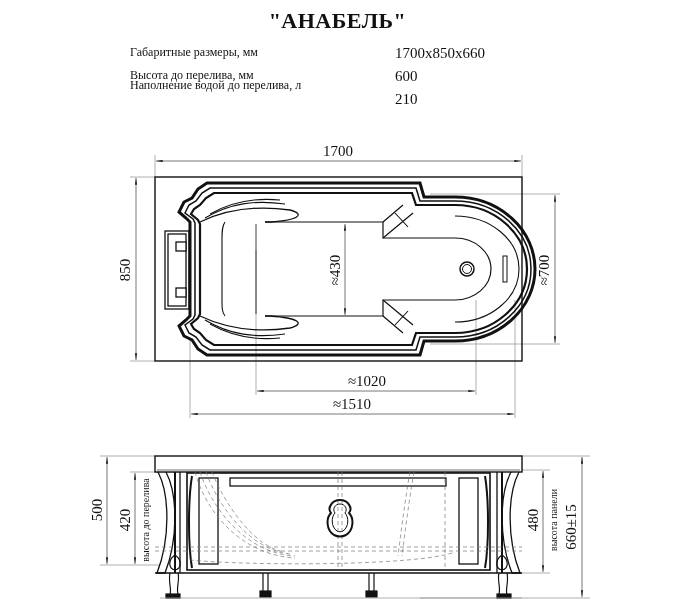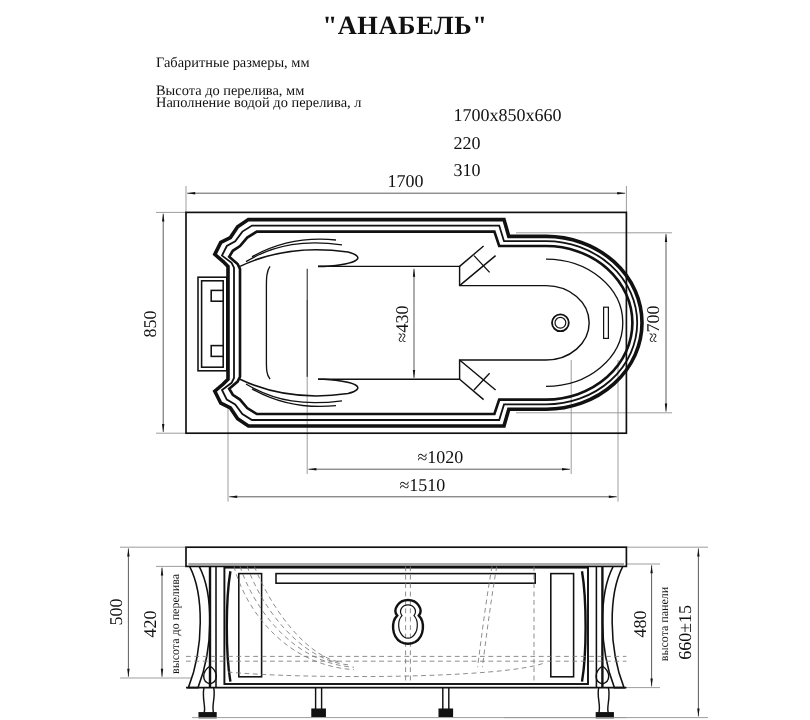--- a/index.html
+++ b/index.html
@@ -1,34 +1,34 @@
 <!DOCTYPE html>
 <html><head>
 <meta charset="utf-8">
 <style>
   html, body { margin:0; padding:0; background:#ffffff; }
   body { width:675px; height:600px; position:relative; overflow:hidden; font-family:"Liberation Serif", serif; color:#111; }
   .title { position:absolute; left:0; width:675px; top:8px; text-align:center; font-size:22px; font-weight:bold; letter-spacing:0.5px; }
   .spec { position:absolute; left:130px; font-size:12px; }
-  .spec-val { position:absolute; left:378px; font-size:15px;margin-top:44px; }
+  .spec-val { position:absolute; left:395px; font-size:15px; }
   svg { position:absolute; left:0; top:0; }
   .dimtxt { font-family:"Liberation Serif", serif; font-size:15px; fill:#111; }
   .smtxt { font-family:"Liberation Serif", serif; font-size:10px; fill:#111; }
 </style>
 </head>
 <body>
 
 <div class="title">"АНАБЕЛЬ"</div>
 
 <div class="spec" style="top:45px">Габаритные размеры, мм</div>
 <div class="spec-val" style="top:45px">1700x850x660</div>
 <div class="spec" style="top:68px">Высота до перелива, мм</div>
-<div class="spec-val" style="top:68px">220</div>
+<div class="spec-val" style="top:68px">600</div>
 <div class="spec" style="top:78px">Наполнение водой до перелива, л</div>
-<div class="spec-val" style="top:91px">310</div>
+<div class="spec-val" style="top:91px">210</div>
 
 <svg width="675" height="600" viewBox="0 0 675 600">
   <defs>
     <marker id="ar" viewBox="0 0 10 6" refX="10" refY="3" markerWidth="10" markerHeight="5" orient="auto-start-reverse">
       <path d="M0,1.5 L10,3 L0,4.5 Z" fill="#111"></path>
     </marker>
   </defs>
 
   <g>
 

